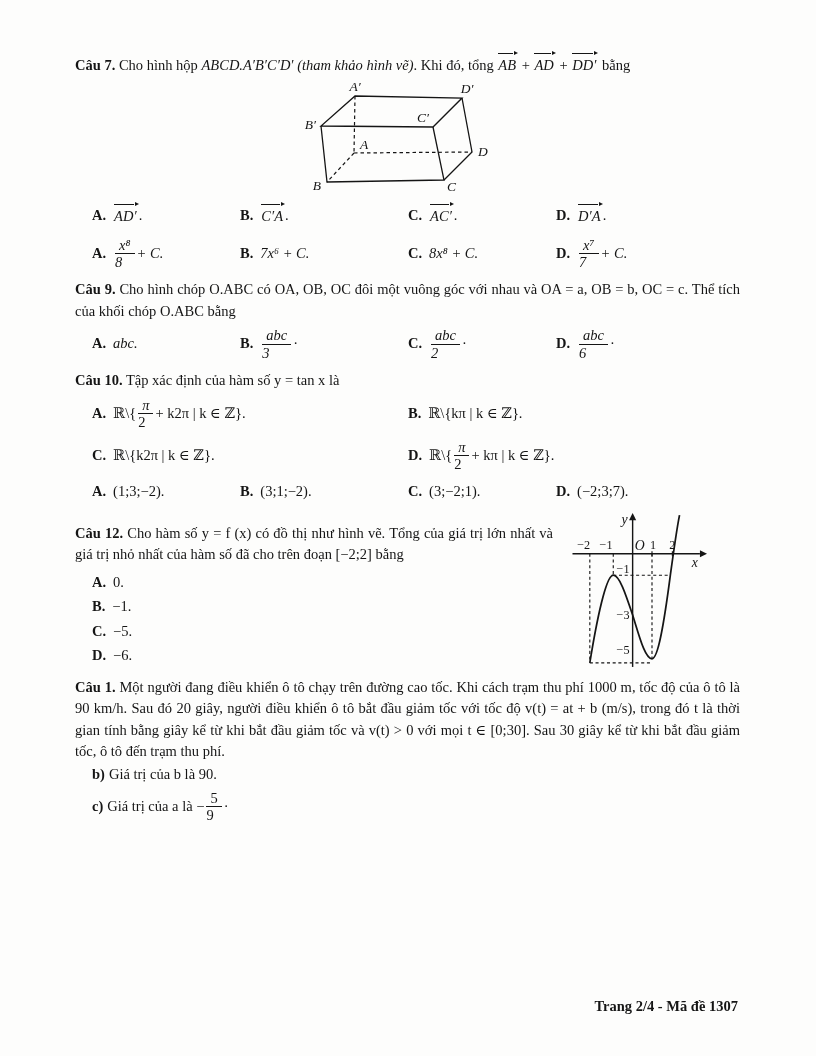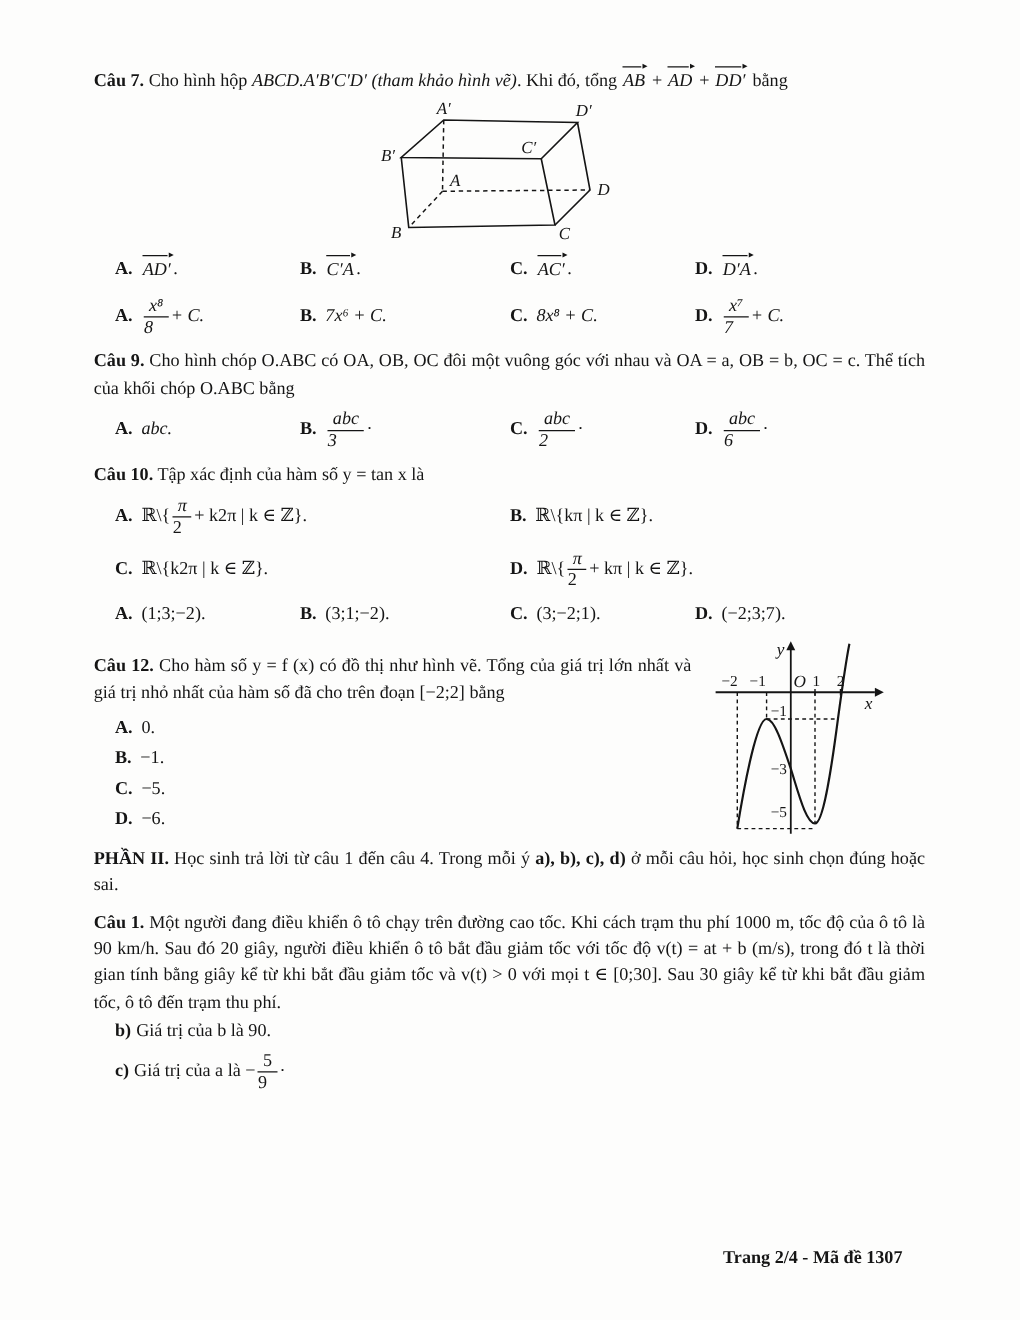--- a/index.html
+++ b/index.html
@@ -38,21 +38,21 @@
   .svgnum { font-size:12px; }
   
   .q12wrap { display:flex; justify-content:space-between; align-items:flex-end; }
   .q12left { width:478px; }
   .q12opts { margin-top:6px; padding-left:17px; }
   .q12opts .opt { margin-bottom:3px; }
   .q12graph { width:176px; margin-top:2px; }
   .sub-item { text-indent:17px; margin:2px 0; }
   .sub-item-frac { padding-left:17px; display:flex; align-items:center; margin:2px 0; }
   .slet { font-weight:bold; margin-right:4px; }
-  .footer { position:absolute; right:94px; top:996px; font-weight:bold; font-size:14.5px; }
+  .footer { position:absolute; right:78px; top:996px; font-weight:bold; font-size:14.5px; }
   .part2head { margin-bottom:8px; }
   .stem-par { margin-bottom:2px; }
 </style>
 </head>
 <body>
 
 <div class="page">
 
   <div class="q">
     <p><span class="qlabel">Câu 7.</span> <span>Cho hình hộp </span><span class="it">ABCD.A′B′C′D′</span><span class="it"> (tham khảo hình vẽ)</span><span>. Khi đó, tổng </span><span class="vec">AB</span><span> + </span><span class="vec">AD</span><span> + </span><span class="vec">DD′</span><span> bằng</span></p>
@@ -284,21 +284,20 @@
           <text class="svgnum" x="87" y="36" text-anchor="middle">1</text>
           <text class="svgnum" x="106" y="36" text-anchor="middle">2</text>
           <text class="svgnum" x="64" y="60" text-anchor="end">−1</text>
           <text class="svgnum" x="64" y="105" text-anchor="end">−3</text>
           <text class="svgnum" x="64" y="139" text-anchor="end">−5</text>
         </g>
       </svg>
     </div>
   </div>
 
-  <p class="part2head"><span class="qlabel">PHẦN II.</span> <span>Học sinh trả lời từ câu 1 đến câu 4. Trong mỗi ý </span><b>a), b), c), d)</b><span> ở mỗi câu hỏi, học sinh chọn đúng hoặc sai.</span></p>
 
   <div class="q">
     <p><span class="qlabel">Câu 1.</span> <span>Một người đang điều khiển ô tô chạy trên đường cao tốc. Khi cách trạm thu phí 1000 m, tốc độ của ô tô là 90 km/h. Sau đó 20 giây, người điều khiển ô tô bắt đầu giảm tốc với tốc độ v(t) = at + b (m/s), trong đó t là thời gian tính bằng giây kể từ khi bắt đầu giảm tốc và v(t) &gt; 0 với mọi t ∈ [0;30]. Sau 30 giây kể từ khi bắt đầu giảm tốc, ô tô đến trạm thu phí.</span></p>
     <p class="sub-item"><span class="slet">b)</span><span>Giá trị của b là 90.</span></p>
     <div class="sub-item-frac">
         <span class="slet">c)</span>
         <span>Giá trị của a là −</span>
         <span class="frac">
           <span class="fnum">5</span>
           <span class="fden">9</span>

